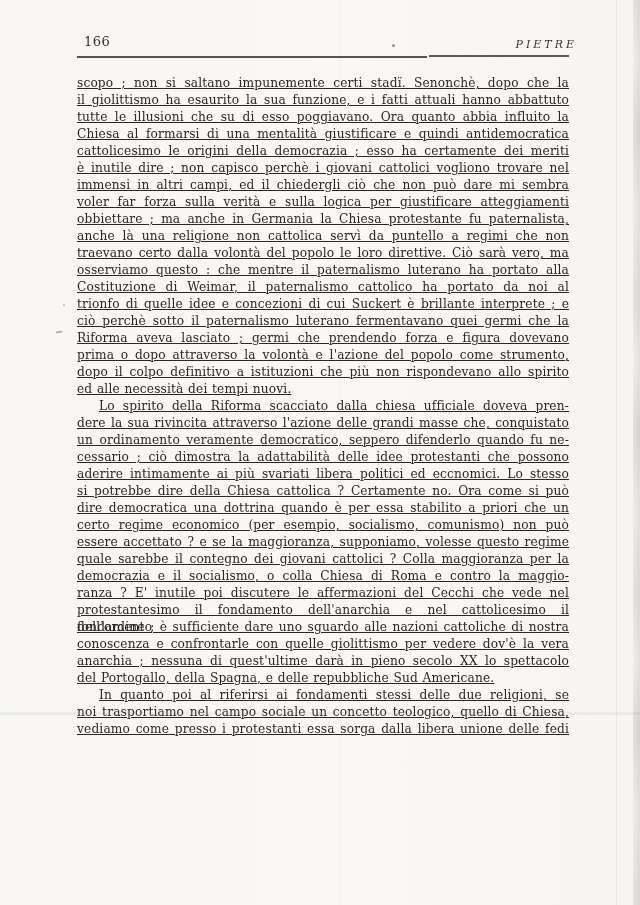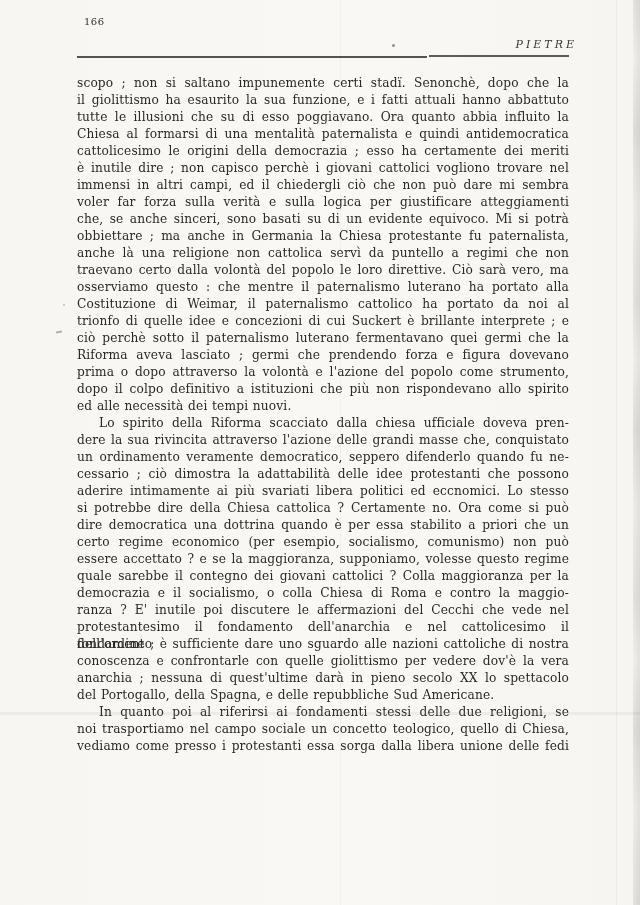--- a/index.html
+++ b/index.html
@@ -17,22 +17,22 @@
   }
   .scan-page {
     position: absolute;
     inset: 0;
     background: linear-gradient(90deg, #f7f6f3 0%, #f9f8f5 55%, #f6f5f2 100%);
   }
   
   .page-number {
     position: absolute;
     left: 84px;
-    top: 16px;
-    font-size: 10px;
+    top: 34px;
+    font-size: 13px;
     letter-spacing: 0.5px;
     color: #33312e;
   }
   .running-title {
     position: absolute;
     left: 77px;
     width: 500px;
     top: 38px;
     text-align: right;
     font-size: 11px;
@@ -70,21 +70,21 @@
     position: absolute;
     left: 77px;
     top: 75px;
     width: 492px;
     font-size: 12.2px;
     line-height: 17px;
     letter-spacing: 0.15px;
     word-spacing: 0.6px;
     color: #2b2926;
   }
-  .paragraph { margin: 0; }
+  .paragraph { margin: 0; text-decoration: underline; }
   .text-line {
     text-align: justify;
     text-align-last: justify;
     white-space: normal;
     height: 17px;
     overflow: visible;
   }
   .text-line.indent { text-indent: 22px; }
   .text-line.lastline { text-align-last: left; }
   
@@ -155,26 +155,25 @@
     <span class="header-speck"></span>
     <div class="header-rule-left"></div>
     <div class="header-rule-right"></div>
   </div>
 
   <div class="text-block">
       <div class="paragraph">
         <div class="text-line">scopo ; non si saltano impunemente certi stadï. Senonchè, dopo che la</div>
         <div class="text-line">il giolittismo ha esaurito la sua funzione, e i fatti attuali hanno abbattuto</div>
         <div class="text-line">tutte le illusioni che su di esso poggiavano. Ora quanto abbia influito la</div>
-        <div class="text-line">Chiesa al formarsi di una mentalità paternalista e quindi antidemocratica</div>
+        <div class="text-line">Chiesa al formarsi di una mentalità giustificare e quindi antidemocratica</div>
         <div class="text-line">cattolicesimo le origini della democrazia ; esso ha certamente dei meriti</div>
         <div class="text-line">è inutile dire ; non capisco perchè i giovani cattolici vogliono trovare nel</div>
         <div class="text-line">immensi in altri campi, ed il chiedergli ciò che non può dare mi sembra</div>
         <div class="text-line">voler far forza sulla verità e sulla logica per giustificare atteggiamenti</div>
-        <div class="text-line">che, se anche sinceri, sono basati su di un evidente equivoco. Mi si potrà</div>
         <div class="text-line">obbiettare ; ma anche in Germania la Chiesa protestante fu paternalista,</div>
         <div class="text-line">anche là una religione non cattolica servì da puntello a regimi che non</div>
         <div class="text-line">traevano certo dalla volontà del popolo le loro direttive. Ciò sarà vero, ma</div>
         <div class="text-line">osserviamo questo : che mentre il paternalismo luterano ha portato alla</div>
         <div class="text-line">Costituzione di Weimar, il paternalismo cattolico ha portato da noi al</div>
         <div class="text-line">trionfo di quelle idee e concezioni di cui Suckert è brillante interprete ; e</div>
         <div class="text-line">ciò perchè sotto il paternalismo luterano fermentavano quei germi che la</div>
         <div class="text-line">Riforma aveva lasciato ; germi che prendendo forza e figura dovevano</div>
         <div class="text-line">prima o dopo attraverso la volontà e l'azione del popolo come strumento,</div>
         <div class="text-line">dopo il colpo definitivo a istituzioni che più non rispondevano allo spirito</div>

